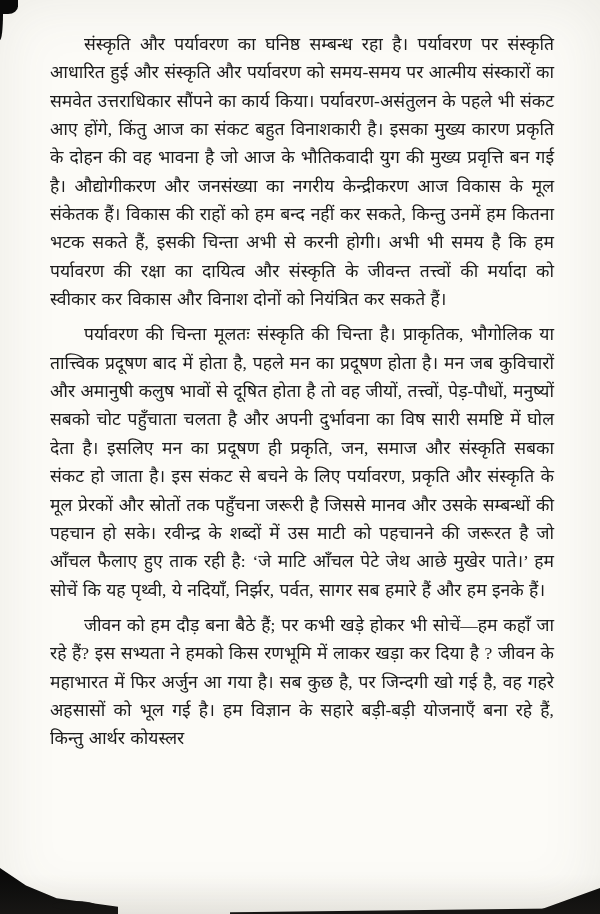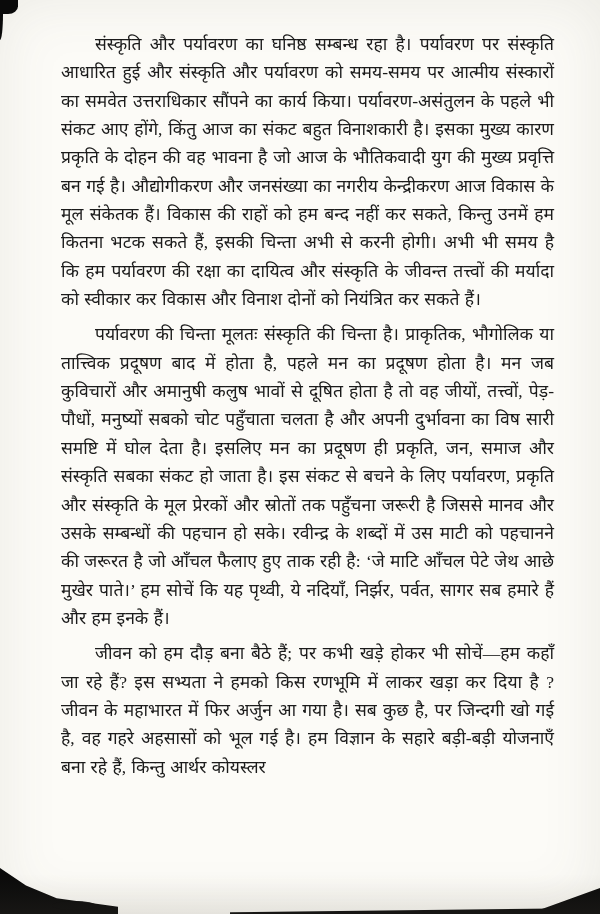--- a/index.html
+++ b/index.html
@@ -30,21 +30,21 @@
     margin: 4px 0 54px 0;
     letter-spacing: 1px;
     color: #111;
   }
   .body-text {
     font-size: 17.5px;
     line-height: 1.62;
     text-align: justify;
   }
   .para {
-    margin: 0 0 7px 15px;
+    margin: 0 0 7px 4px;
     text-indent: 34px;
     word-spacing: 1px;
   }
   
   .artifact {
     position: absolute;
     background: #0a0a0a;
   }
   .artifact.top-left {
     left: 0; top: 0;

